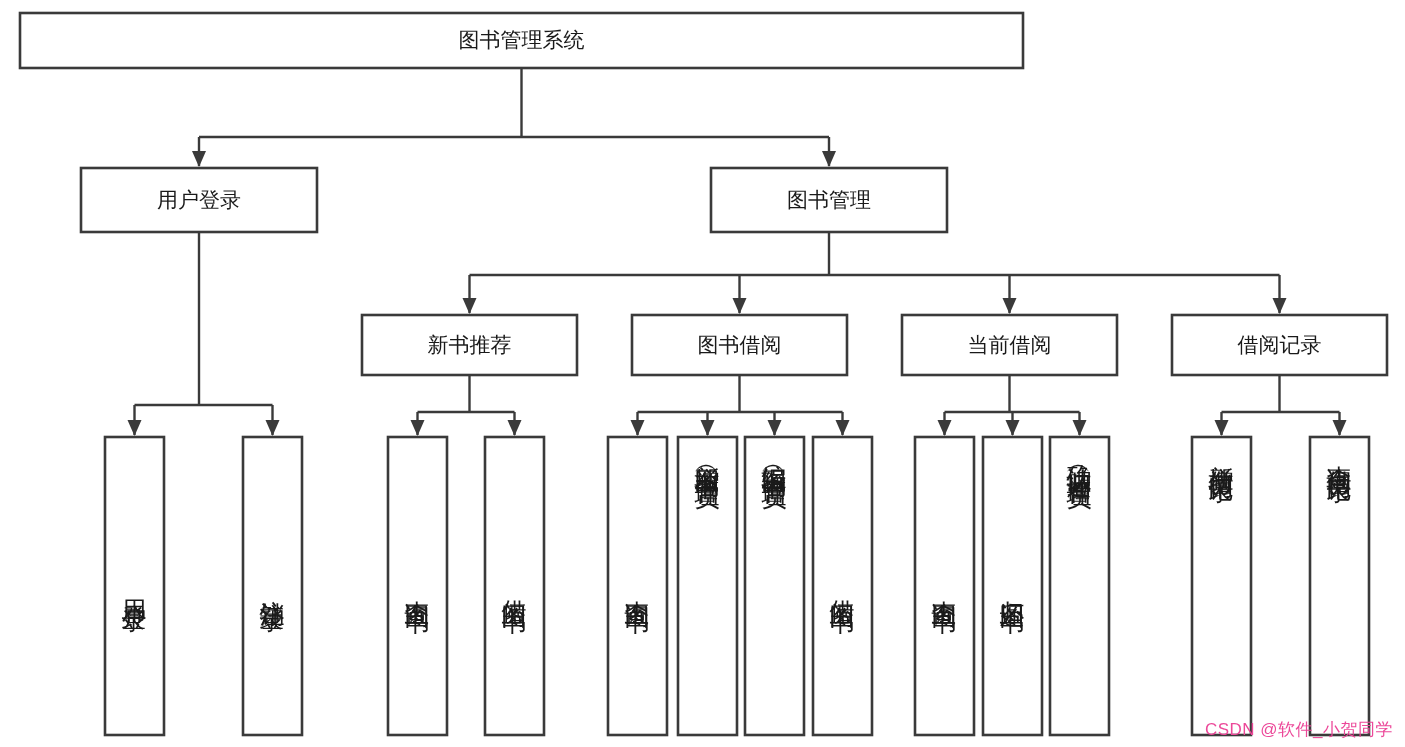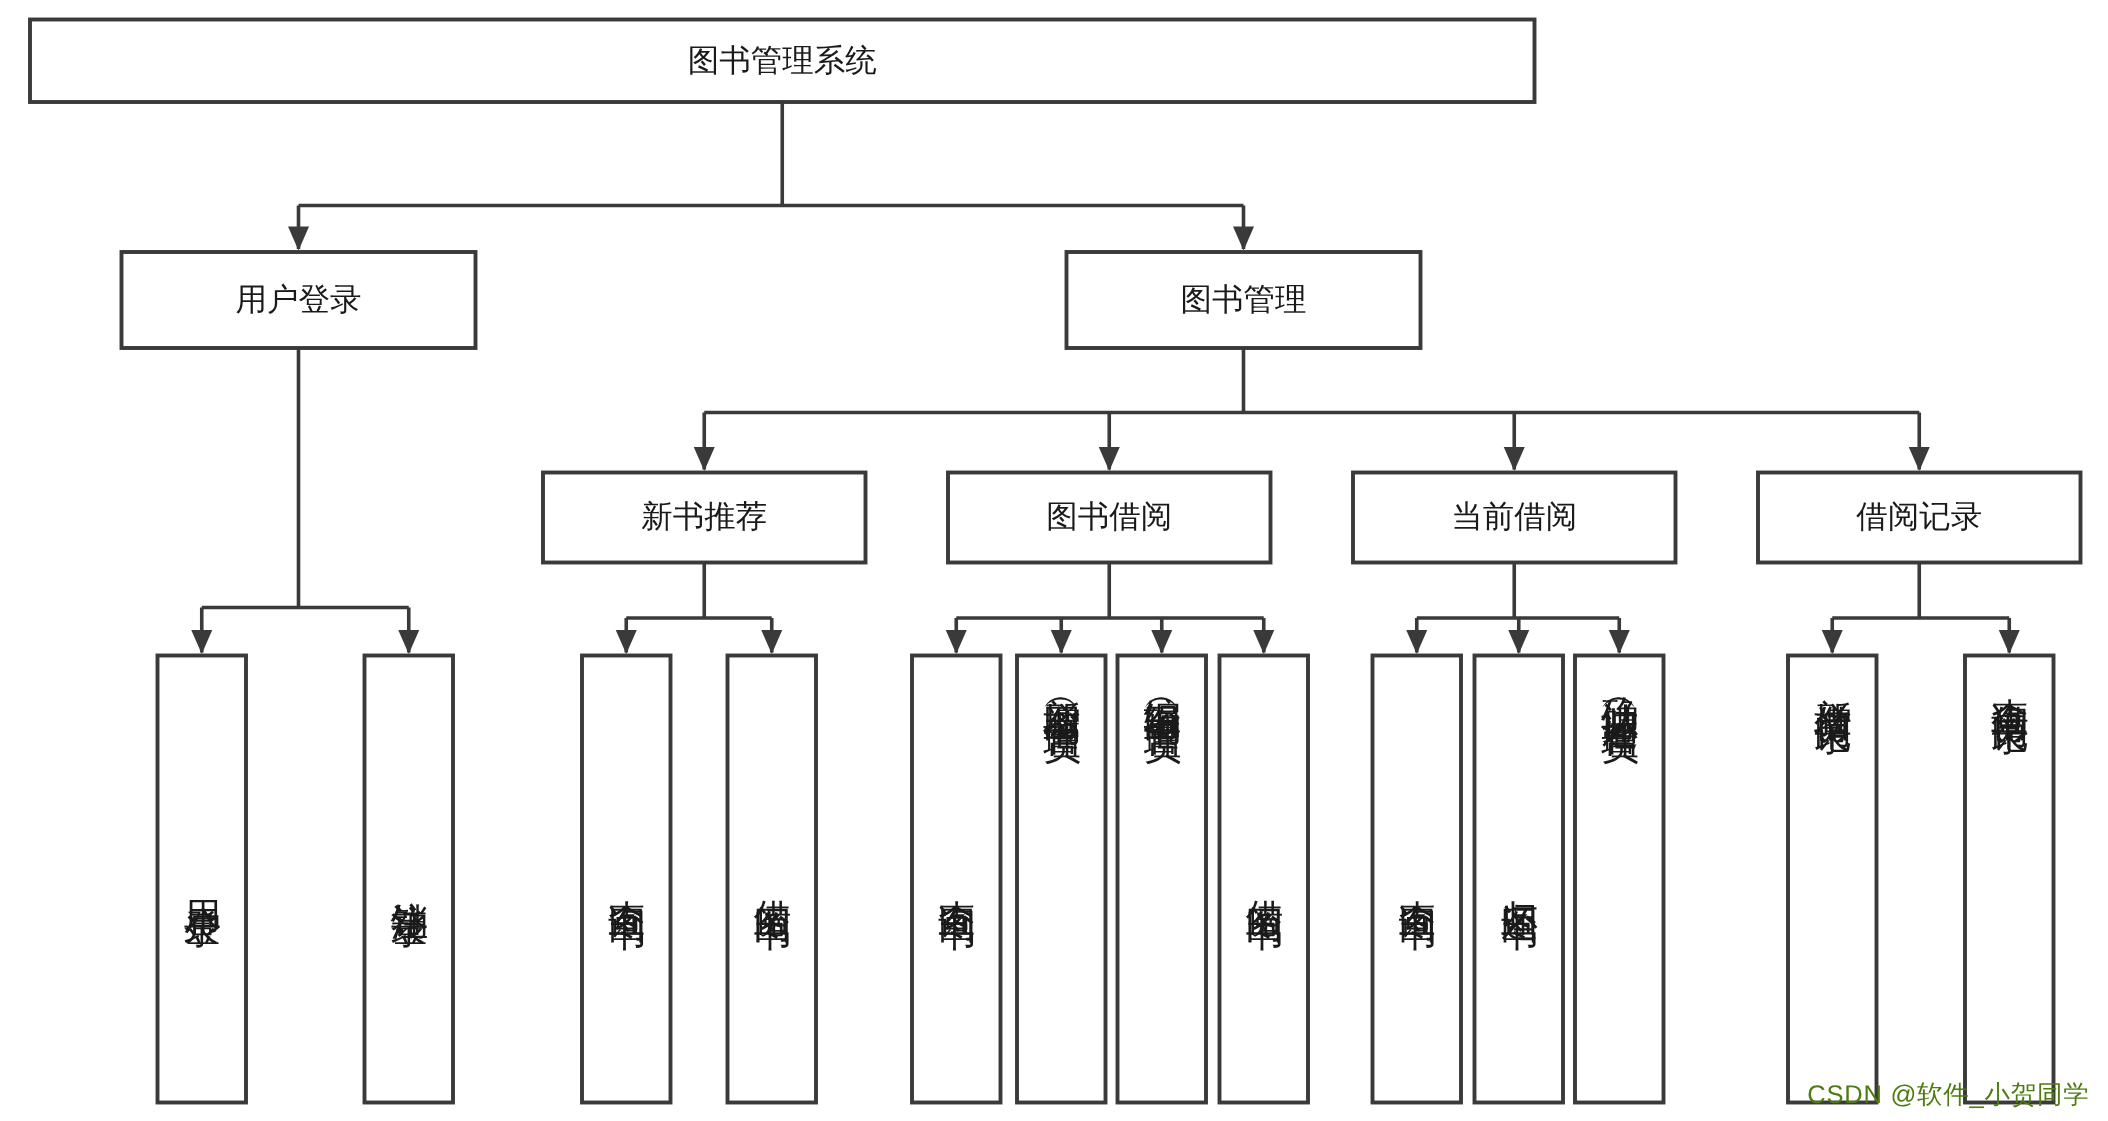--- a/index.html
+++ b/index.html
@@ -69,21 +69,21 @@
     letter-spacing: 3px;
     color: #1a1a1a;
     white-space: nowrap;
   }
   .watermark {
     position: absolute;
     right: 12px;
     bottom: 6px;
     font-family: "Liberation Sans", "DejaVu Sans", sans-serif;
     font-size: 17px;
-    color: #4d7c0f;
+    color: #ec4899;
     white-space: nowrap;
     letter-spacing: 0.5px;
   }
 </style>
 </head>
 <body>
 
 <div id="diagram-root">
   <svg class="diagram" viewBox="0 0 1405 747" xmlns="http://www.w3.org/2000/svg">
     <g id="connector-layer">

